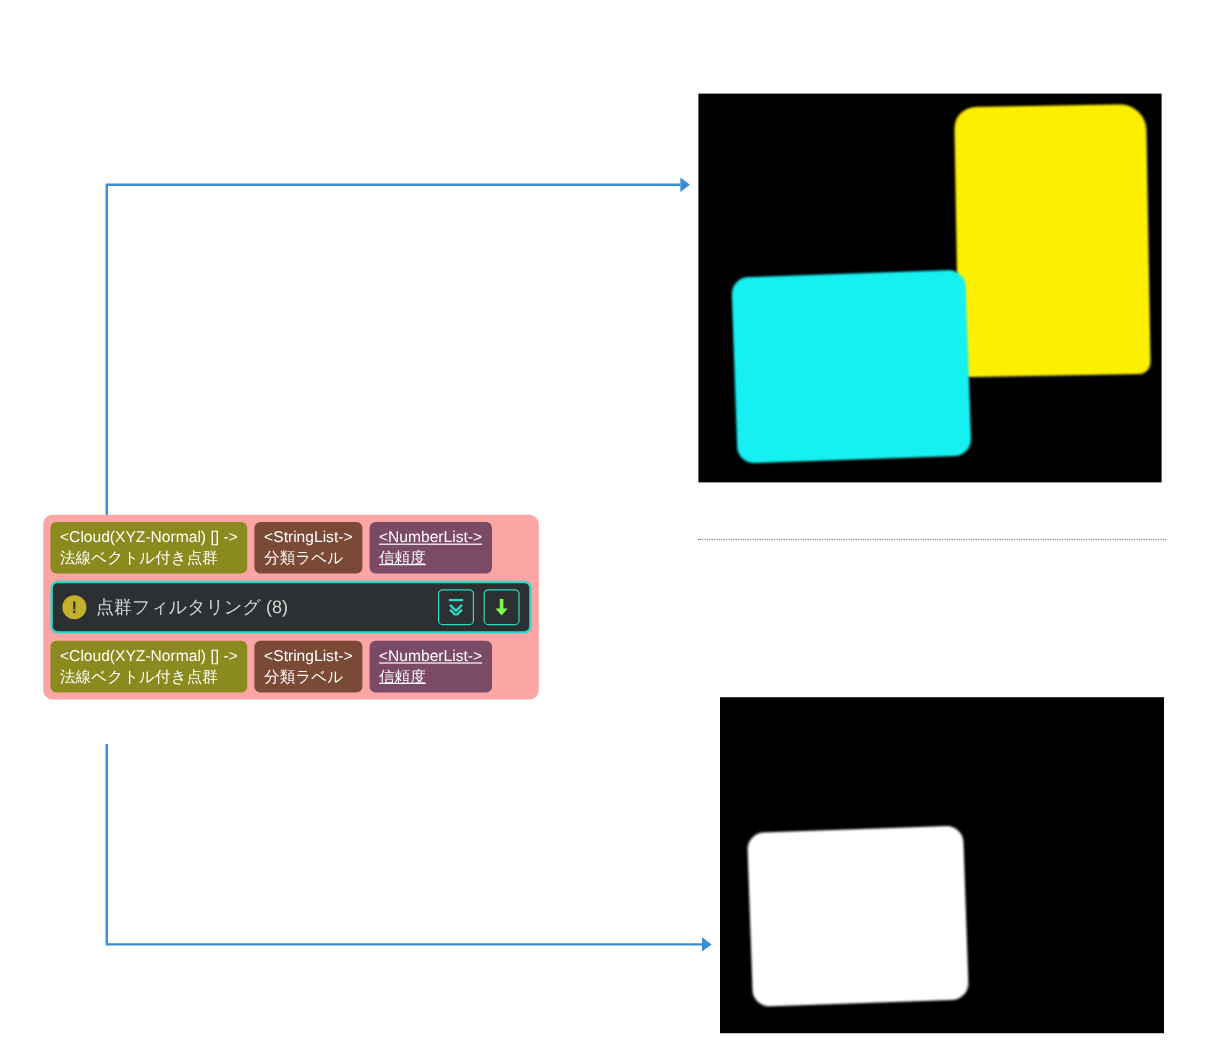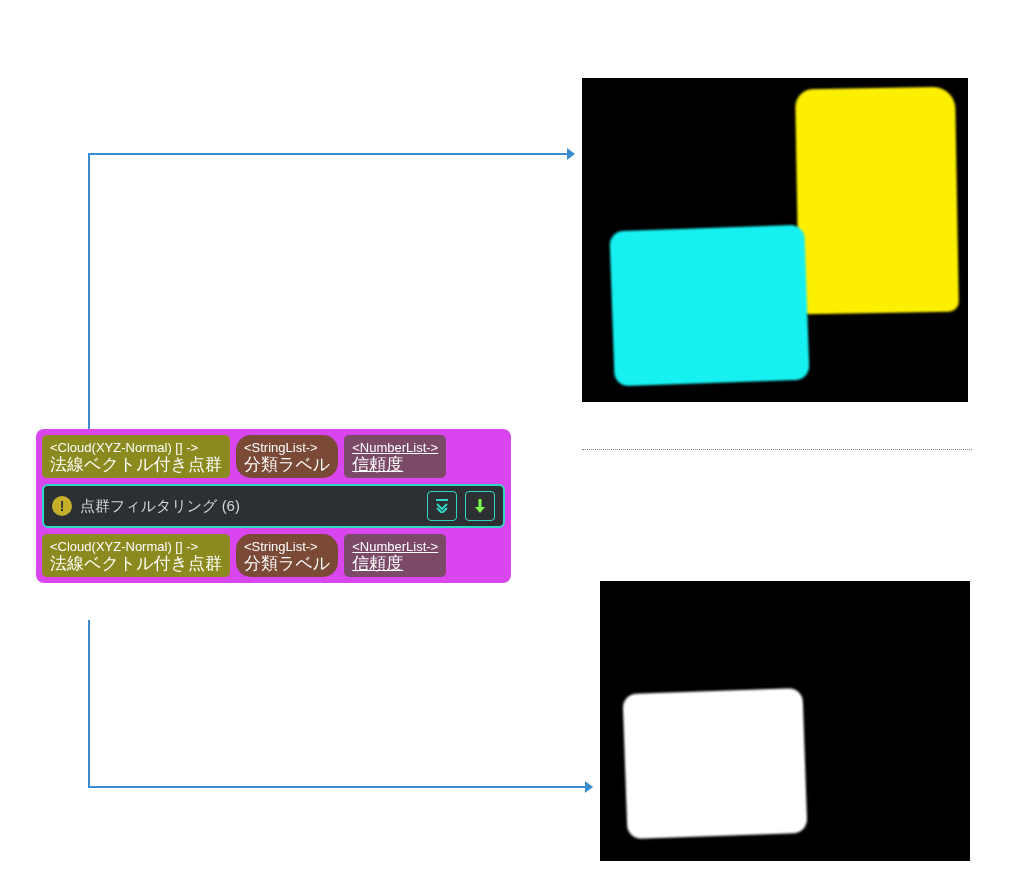--- a/index.html
+++ b/index.html
@@ -16,22 +16,22 @@
     position: absolute;
     left: 0; top: 0;
     width: 1009px;
     height: 884px;
     pointer-events: none;
   }
   .node-panel {
     position: absolute;
     left: 36px;
     top: 429px;
-    width: 475px;
-    background: #d946ef;
+    width: 413px;
+    background: #fca5a5;
     border-radius: 8px;
     padding: 6px;
     box-sizing: border-box;
     color: #fff;
   }
   .port-row {
     display: flex;
     gap: 6px;
     flex-wrap: nowrap;
   }
@@ -43,25 +43,25 @@
     color: #fff;
     box-sizing: border-box;
   }
   .port .type {
     display: block;
     font-size: 13px;
     white-space: nowrap;
   }
   .port .label {
     display: block;
-    font-size: 17px;
+    font-size: 13px;
     white-space: nowrap;
   }
   .port-cloud  { background: #8a8a1e; }
-  .port-string { background: #7a4a36; border-radius: 15px; }
+  .port-string { background: #7a4a36; }
   .port-number { background: #7a4a66; text-decoration: underline; }
 
   .title-bar {
     margin: 6px 0;
     border: 2px solid #2fd8c3;
     border-radius: 6px;
     background: #2d3033;
     display: flex;
     align-items: center;
     padding: 5px 8px;
@@ -170,21 +170,21 @@
       <span class="label">分類ラベル</span>
     </div>
     <div class="port port-number">
       <span class="type">&lt;NumberList-&gt;</span>
       <span class="label">信頼度</span>
     </div>
   </div>
 
   <div class="title-bar">
     <span class="warn">!</span>
-    <span class="title-text">点群フィルタリング (6)</span>
+    <span class="title-text">点群フィルタリング (8)</span>
     <span class="btn">
       <svg width="14" height="14" viewBox="0 0 14 14">
         <line x1="1" y1="1" x2="13" y2="1" stroke="#2fd8c3" stroke-width="2"></line>
         <polyline points="2,5 7,10 12,5" fill="none" stroke="#2fd8c3" stroke-width="2"></polyline>
         <polyline points="2,9 7,14 12,9" fill="none" stroke="#2fd8c3" stroke-width="2"></polyline>
       </svg>
     </span>
     <span class="btn">
       <svg width="12" height="14" viewBox="0 0 12 14">
         <line x1="6" y1="0" x2="6" y2="9" stroke="#7cff4a" stroke-width="3"></line>

